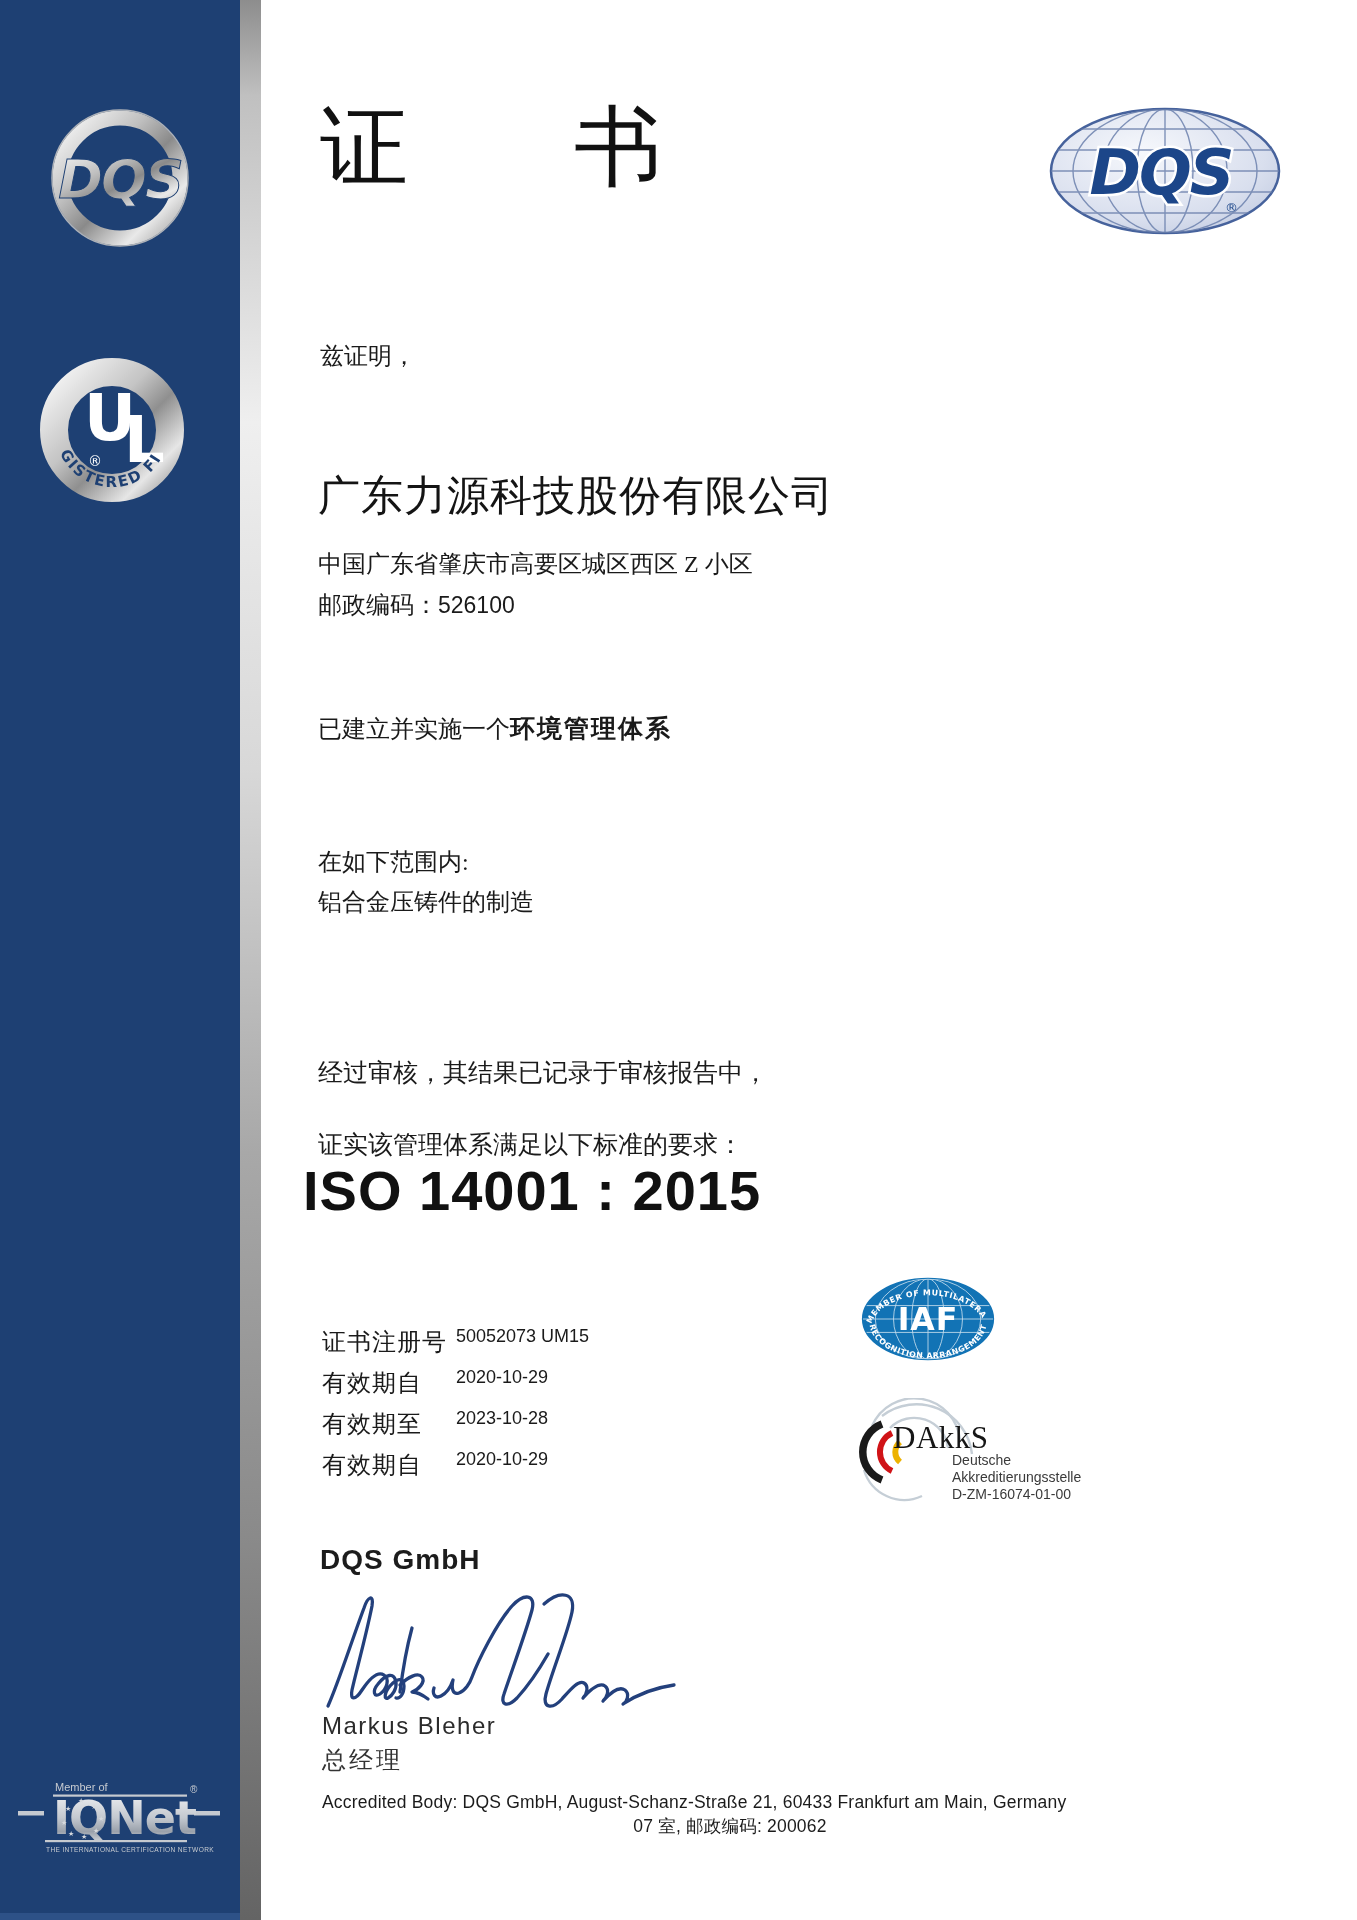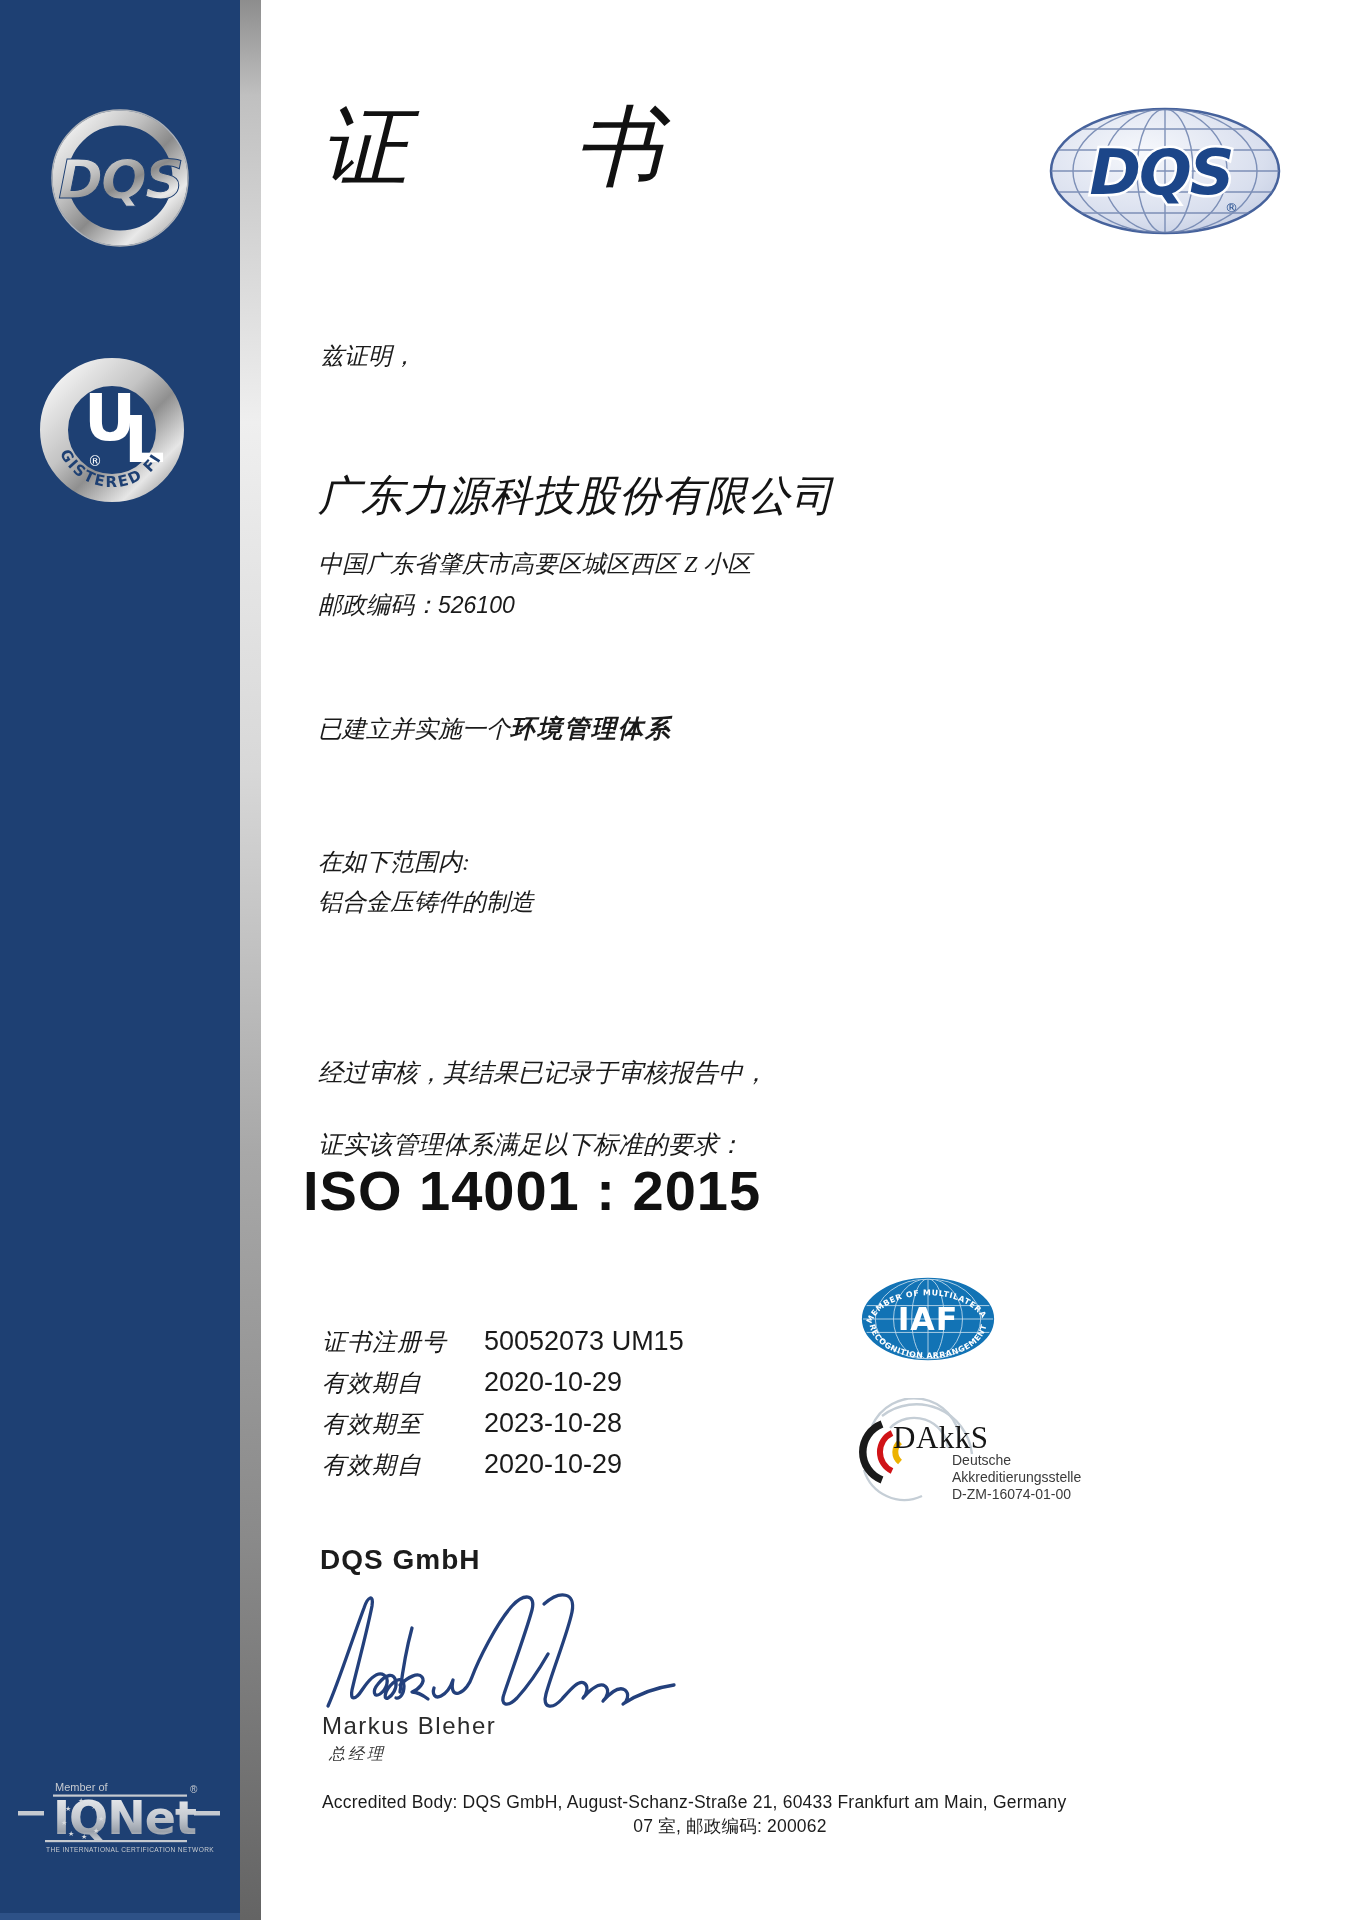--- a/index.html
+++ b/index.html
@@ -5,40 +5,40 @@
   html,body{margin:0;padding:0;background:#e8e8e8;}
   .page{
     position:relative;width:1357px;height:1920px;background:#ffffff;
     font-family:"Liberation Serif","DejaVu Serif",serif;color:#1a1a1a;overflow:hidden;
   }
   .sidebar{position:absolute;left:0;top:0;width:240px;height:1920px;background:#1e4073;}
   .sidebar-bottom-glow{position:absolute;left:0;bottom:0;width:240px;height:7px;background:#2d5187;}
   .edge-strip{position:absolute;left:240px;top:0;width:21px;height:1920px;
     background:linear-gradient(180deg,#8d8d8d 0%,#c0c0c0 5%,#efefef 22%,#d8d8d8 40%,#a8a8a8 60%,#8a8a8a 80%,#646464 100%);}
   .abs{position:absolute;}
-  .cn{font-family:"Liberation Serif","DejaVu Serif",serif;font-style:italic;}
+  .cn{font-family:"Liberation Serif","DejaVu Serif",serif;}
   .sans{font-family:"Liberation Sans","DejaVu Sans",sans-serif;}
   .doc-title{left:320px;top:104px;font-size:88px;line-height:1;color:#111;word-spacing:140px;letter-spacing:2px;}
   .certify-intro{left:320px;top:340px;font-size:24px;}
   .company-name{left:318px;top:468px;font-size:42px;letter-spacing:1px;color:#141414;}
   .address1{left:318px;top:548px;font-size:24px;}
   .address2{left:318px;top:589px;font-size:24px;}
   .address2 .val{font-family:"Liberation Sans","DejaVu Sans",sans-serif;font-size:23px;}
   .system-line{left:318px;top:712px;font-size:24px;}
   .system-line b{font-family:"Liberation Sans","DejaVu Sans",sans-serif;font-size:25px;font-weight:bold;letter-spacing:2px;}
   .scope-label{left:318px;top:846px;font-size:24px;}
   .scope-value{left:318px;top:886px;font-size:24px;}
   .audit1{left:318px;top:1056px;font-size:25px;}
   .audit2{left:318px;top:1128px;font-size:25px;}
   .standard{left:303px;top:1158px;font-size:56px;font-weight:bold;letter-spacing:1px;color:#111;}
   .detail-label{left:322px;font-size:24px;letter-spacing:1px;}
-  .detail-value{left:484px;font-size:27px;font-family:"Liberation Sans","DejaVu Sans",sans-serif;}
+  .detail-value{left:456px;font-size:18px;font-family:"Liberation Sans","DejaVu Sans",sans-serif;}
   .issuer-name{left:320px;top:1544px;font-size:28px;font-weight:bold;letter-spacing:1px;color:#1c1c1c;}
   .signer-name{left:322px;top:1712px;font-size:24px;letter-spacing:1.5px;color:#2b2b2b;}
-  .signer-title{left:322px;top:1744px;font-size:16px;letter-spacing:3px;color:#333;margin-left:7px;}
+  .signer-title{left:322px;top:1744px;font-size:24px;letter-spacing:3px;color:#333;}
   .footer{left:322px;top:1791px;width:810px;font-size:17.5px;line-height:23.5px;letter-spacing:0.2px;color:#1b1b1b;}
   .footer .l3{padding-left:6px;text-align:center;}
   .dakks-text{left:952px;top:1452px;font-size:14px;line-height:17px;color:#3a3a3a;}
   .dakks-name{left:893px;top:1420px;font-size:31px;letter-spacing:0.5px;color:#161616;font-family:"Liberation Serif","DejaVu Serif",serif;}
 </style>
 </head>
 <body>
 
 <div class="page">
 

